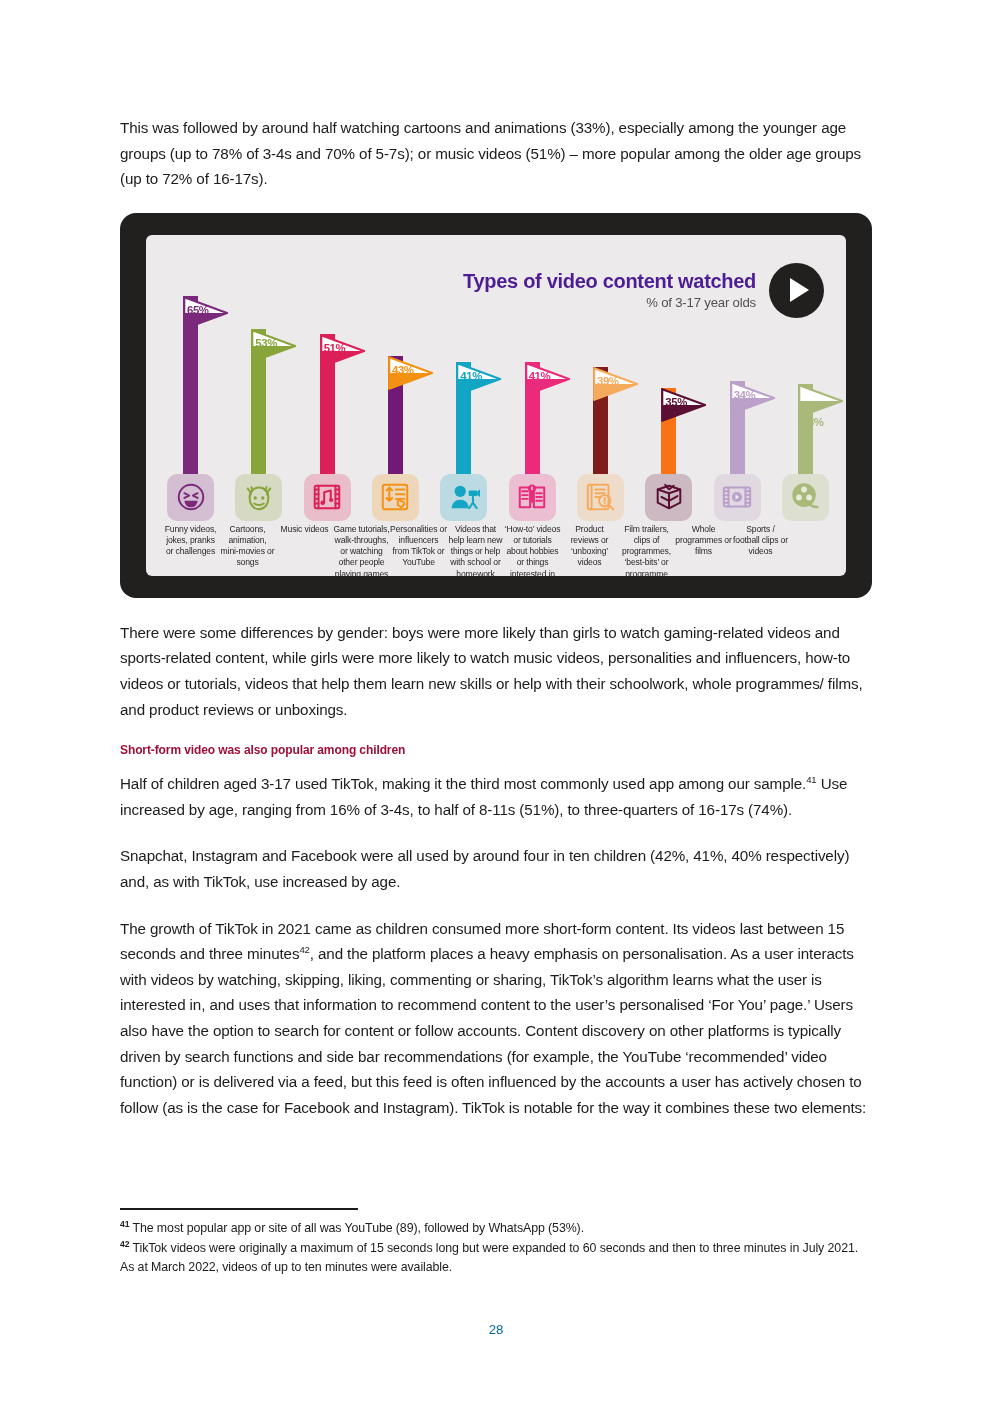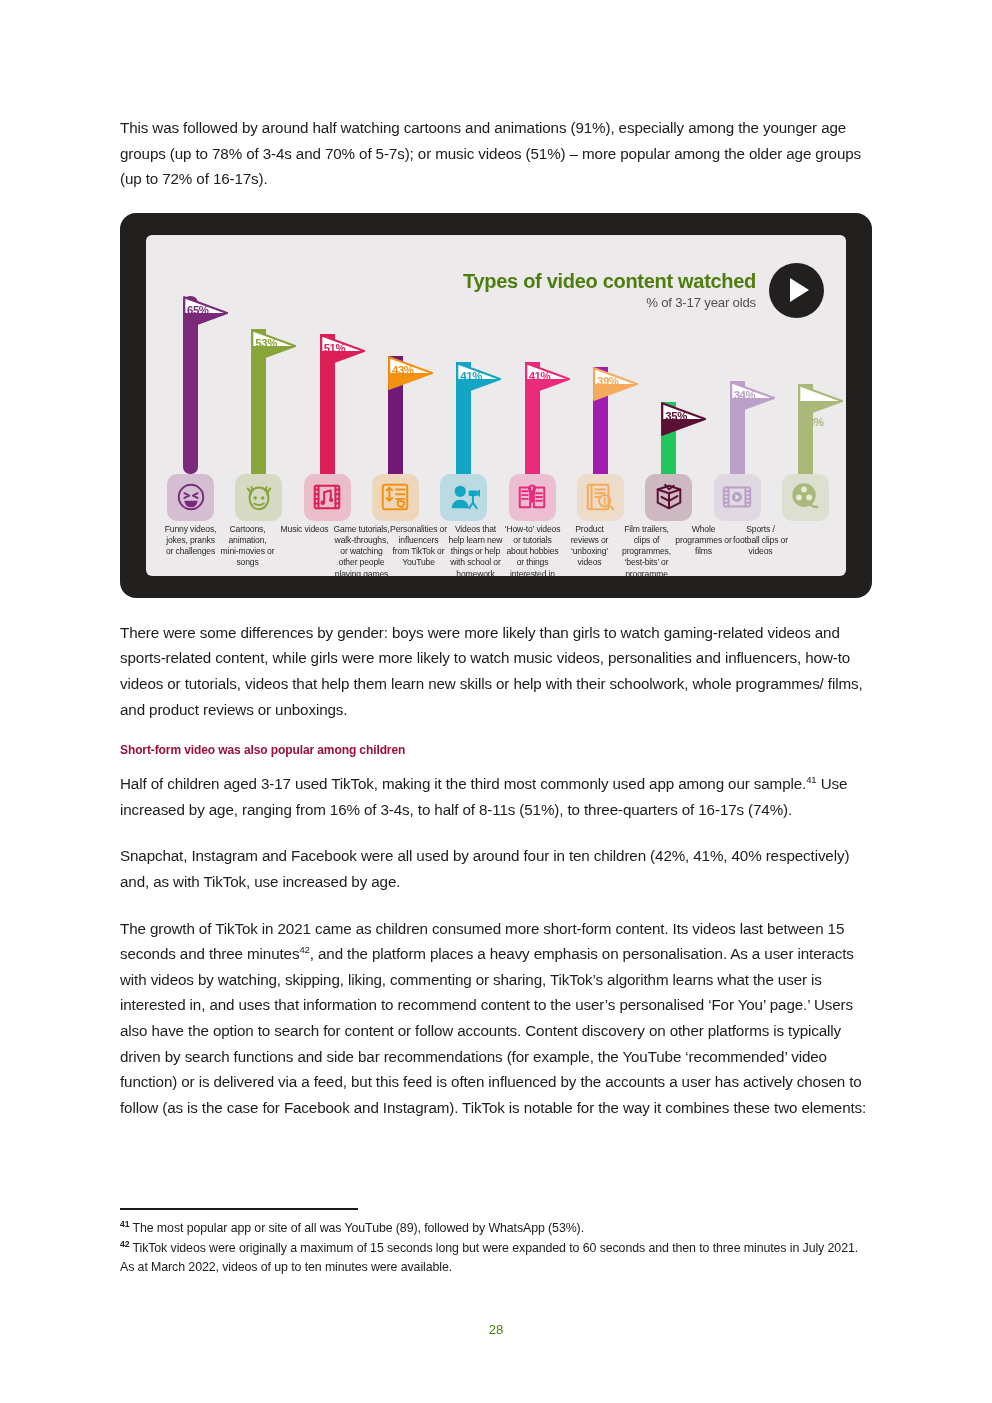--- a/index.html
+++ b/index.html
@@ -77,21 +77,21 @@
     right: 22px;
     top: 28px;
     display: flex;
     align-items: center;
     gap: 13px;
   }
   .fig-title-wrap { text-align: right; }
   .fig-title {
     font-size: 20px;
     font-weight: bold;
-    color: #4d7c0f;
+    color: #4c1d95;
     letter-spacing: -0.3px;
     line-height: 1.15;
   }
   .fig-sub {
     font-size: 13.2px;
     color: #555050;
     margin-top: 2px;
     letter-spacing: -0.2px;
   }
   .play-btn {
@@ -210,50 +210,50 @@
     letter-spacing: -0.1px;
   }
   .fn sup { font-size: 8.6px; font-weight: bold; }
 
   .pageno {
     position: absolute;
     left: 0; right: 0;
     top: 1322px;
     text-align: center;
     font-size: 13.2px;
-    color: #4d7c0f;
+    color: #0369a1;
   }
 </style>
 </head>
 <body>
 
 <div class="page">
 
   <div class="content">
 
-    <p class="body">This was followed by around half watching cartoons and animations (91%), especially among the younger age groups (up to 78% of 3-4s and 70% of 5-7s); or music videos (51%) – more popular among the older age groups (up to 72% of 16-17s).</p>
+    <p class="body">This was followed by around half watching cartoons and animations (33%), especially among the younger age groups (up to 78% of 3-4s and 70% of 5-7s); or music videos (51%) – more popular among the older age groups (up to 72% of 16-17s).</p>
 
     <div class="figure">
       <div class="figure-inner">
 
         <div class="fig-head">
           <div class="fig-title-wrap">
             <div class="fig-title">Types of video content watched</div>
             <div class="fig-sub">% of 3-17 year olds</div>
           </div>
           <div class="play-btn">
             <div class="play-tri"></div>
           </div>
         </div>
 
         <div class="chart">
           <div class="bars" id="bars">
               <div class="col">
                 <div class="bar-zone">
-                  <div class="pole" style="height: 178px; background: rgb(123, 42, 123); border-radius: 7px;">
+                  <div class="pole" style="height: 178px; background: rgb(123, 42, 123);">
                     <div class="flag"><svg viewBox="0 0 46 34" width="46" height="34">
                         <path d="M1.2 1.2 L44 17 L1.2 32.8 Z" fill="#ffffff" stroke="#7b2a7b" stroke-width="2.2" stroke-linejoin="round"></path>
                         <path d="M1.2 17 L44 17 L1.2 32.8 Z" fill="#7b2a7b"></path>
                       </svg></div>
                     <div class="pct" style="color: rgb(123, 42, 123);">65%</div>
                   </div>
                 </div>
                 <div class="icon-box" style="background: rgba(123, 42, 123, 0.22);">
                   <svg viewBox="0 0 34 34" width="32" height="32">
                     <circle cx="17" cy="17" r="13" stroke="#7b2a7b" fill="none" stroke-width="2.1" stroke-linecap="round" stroke-linejoin="round"></circle>
@@ -357,42 +357,42 @@
                     <path d="M4 7h11v21H4zM19 7h11v21H19z" stroke="#ea2a7b" fill="none" stroke-width="2.1" stroke-linecap="round" stroke-linejoin="round"></path>
                     <path d="M6.5 11h6M6.5 15h6M6.5 19h6M21.5 13h6M21.5 17h6M21.5 21h6" stroke="#ea2a7b" fill="none" stroke-width="2.1" stroke-linecap="round" stroke-linejoin="round"></path>
                     <circle cx="17" cy="8" r="3.2" stroke="#ea2a7b" fill="none" stroke-width="2.1" stroke-linecap="round" stroke-linejoin="round"></circle>
                     <path d="M17 11v9" stroke="#ea2a7b" fill="none" stroke-width="2.1" stroke-linecap="round" stroke-linejoin="round"></path>
                     <path d="M14.6 20h4.8l-2.4 4z" fill="#ea2a7b"></path>
                   </svg>
                 </div>
               </div>
               <div class="col">
                 <div class="bar-zone">
-                  <div class="pole" style="height: 107px; background: #a21caf;">
+                  <div class="pole" style="height: 107px; background: #7f1d1d;">
                     <div class="flag"><svg viewBox="0 0 46 34" width="46" height="34">
                         <path d="M1.2 1.2 L44 17 L1.2 32.8 Z" fill="#ffffff" stroke="#f6ab5c" stroke-width="2.2" stroke-linejoin="round"></path>
                         <path d="M1.2 17 L44 17 L1.2 32.8 Z" fill="#f6ab5c"></path>
                       </svg></div>
                     <div class="pct" style="color: rgb(246, 171, 92);">39%</div>
                   </div>
                 </div>
                 <div class="icon-box" style="background: rgba(246, 171, 92, 0.22);">
                   <svg viewBox="0 0 34 34" width="32" height="32">
                     <rect x="4" y="4" width="22" height="26" rx="1.5" stroke="#f6ab5c" fill="none" stroke-width="2.1" stroke-linecap="round" stroke-linejoin="round"></rect>
                     <path d="M8 4v26" stroke="#f6ab5c" fill="none" stroke-width="2.1" stroke-linecap="round" stroke-linejoin="round"></path>
                     <path d="M12 9h10M12 13h10M12 17h6" stroke="#f6ab5c" fill="none" stroke-width="2.1" stroke-linecap="round" stroke-linejoin="round"></path>
                     <circle cx="22" cy="21" r="6" stroke="#f6ab5c" fill="none" stroke-width="2.1" stroke-linecap="round" stroke-linejoin="round"></circle>
                     <path d="M26.4 25.4L31 30" stroke="#f6ab5c" fill="none" stroke-width="2.1" stroke-linecap="round" stroke-linejoin="round"></path>
                     <path d="M22 18v4M22 24.2v.1" stroke="#f6ab5c" fill="none" stroke-width="2.1" stroke-linecap="round" stroke-linejoin="round"></path>
                   </svg>
                 </div>
               </div>
               <div class="col">
                 <div class="bar-zone">
-                  <div class="pole" style="height: 72px; background: #22c55e;">
+                  <div class="pole" style="height: 86px; background: #f97316;">
                     <div class="flag"><svg viewBox="0 0 46 34" width="46" height="34">
                         <path d="M1.2 1.2 L44 17 L1.2 32.8 Z" fill="#ffffff" stroke="#5c0f34" stroke-width="2.2" stroke-linejoin="round"></path>
                         <path d="M1.2 17 L44 17 L1.2 32.8 Z" fill="#5c0f34"></path>
                       </svg></div>
                     <div class="pct" style="color: rgb(92, 15, 52);">35%</div>
                   </div>
                 </div>
                 <div class="icon-box" style="background: rgba(92, 15, 52, 0.22);">
                   <svg viewBox="0 0 34 34" width="32" height="32">
                     <path d="M5 9l12-4 12 4-12 4z" stroke="#5c0f34" fill="none" stroke-width="2.1" stroke-linecap="round" stroke-linejoin="round"></path>

